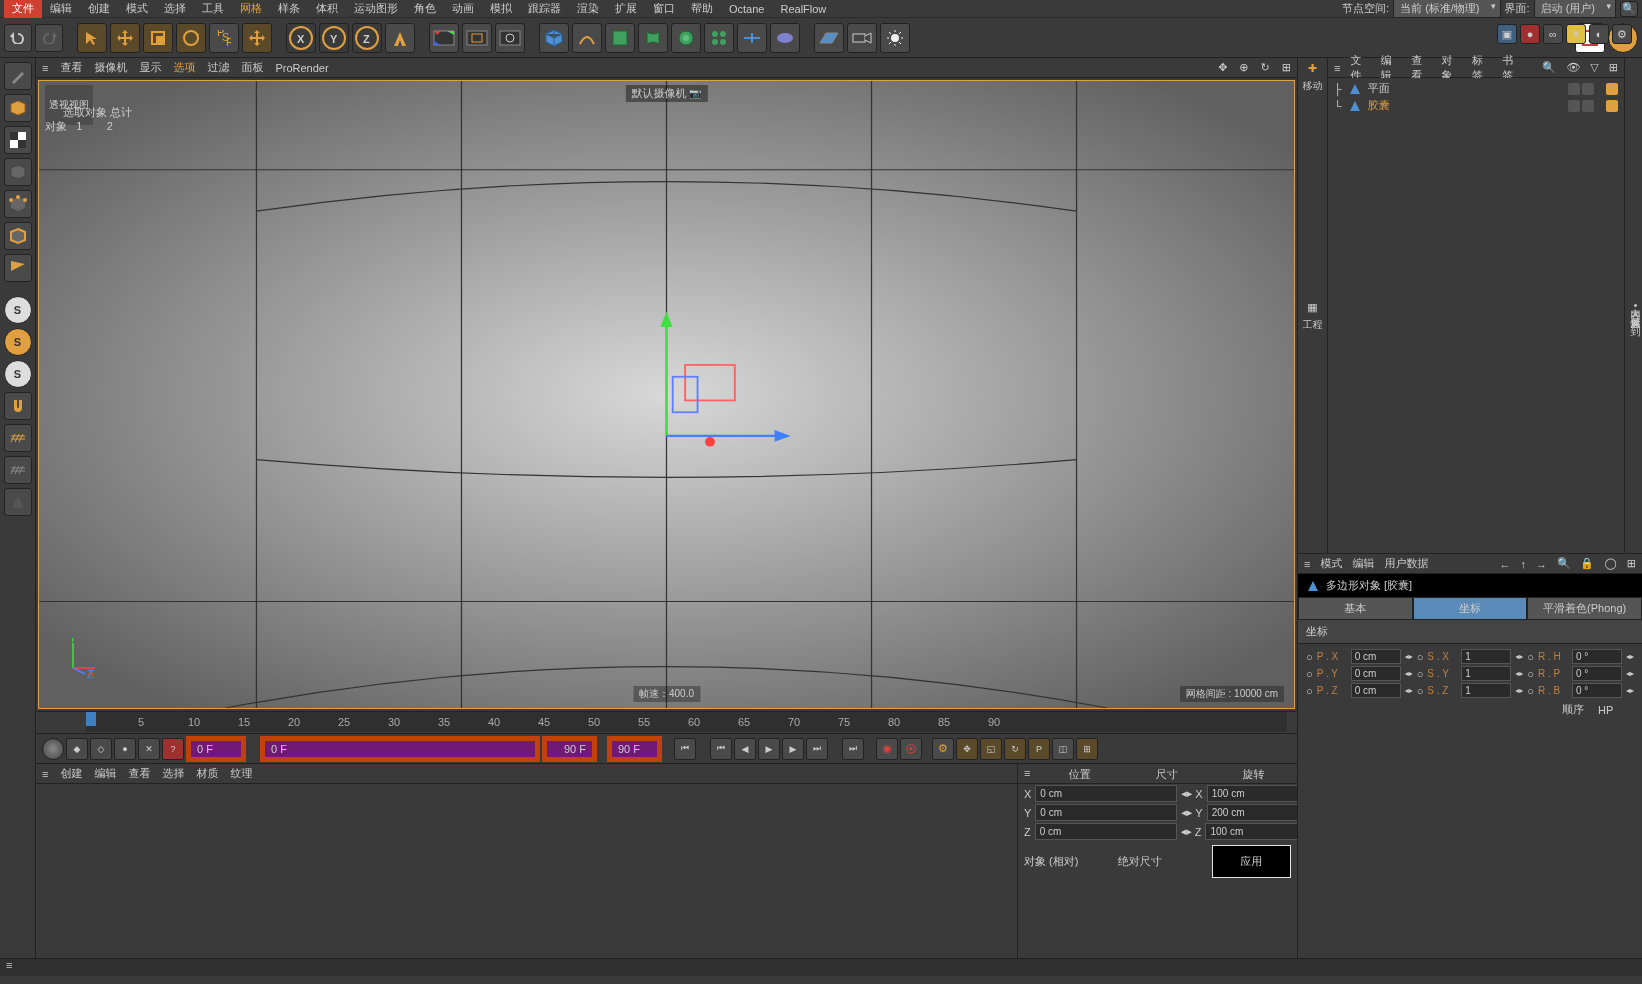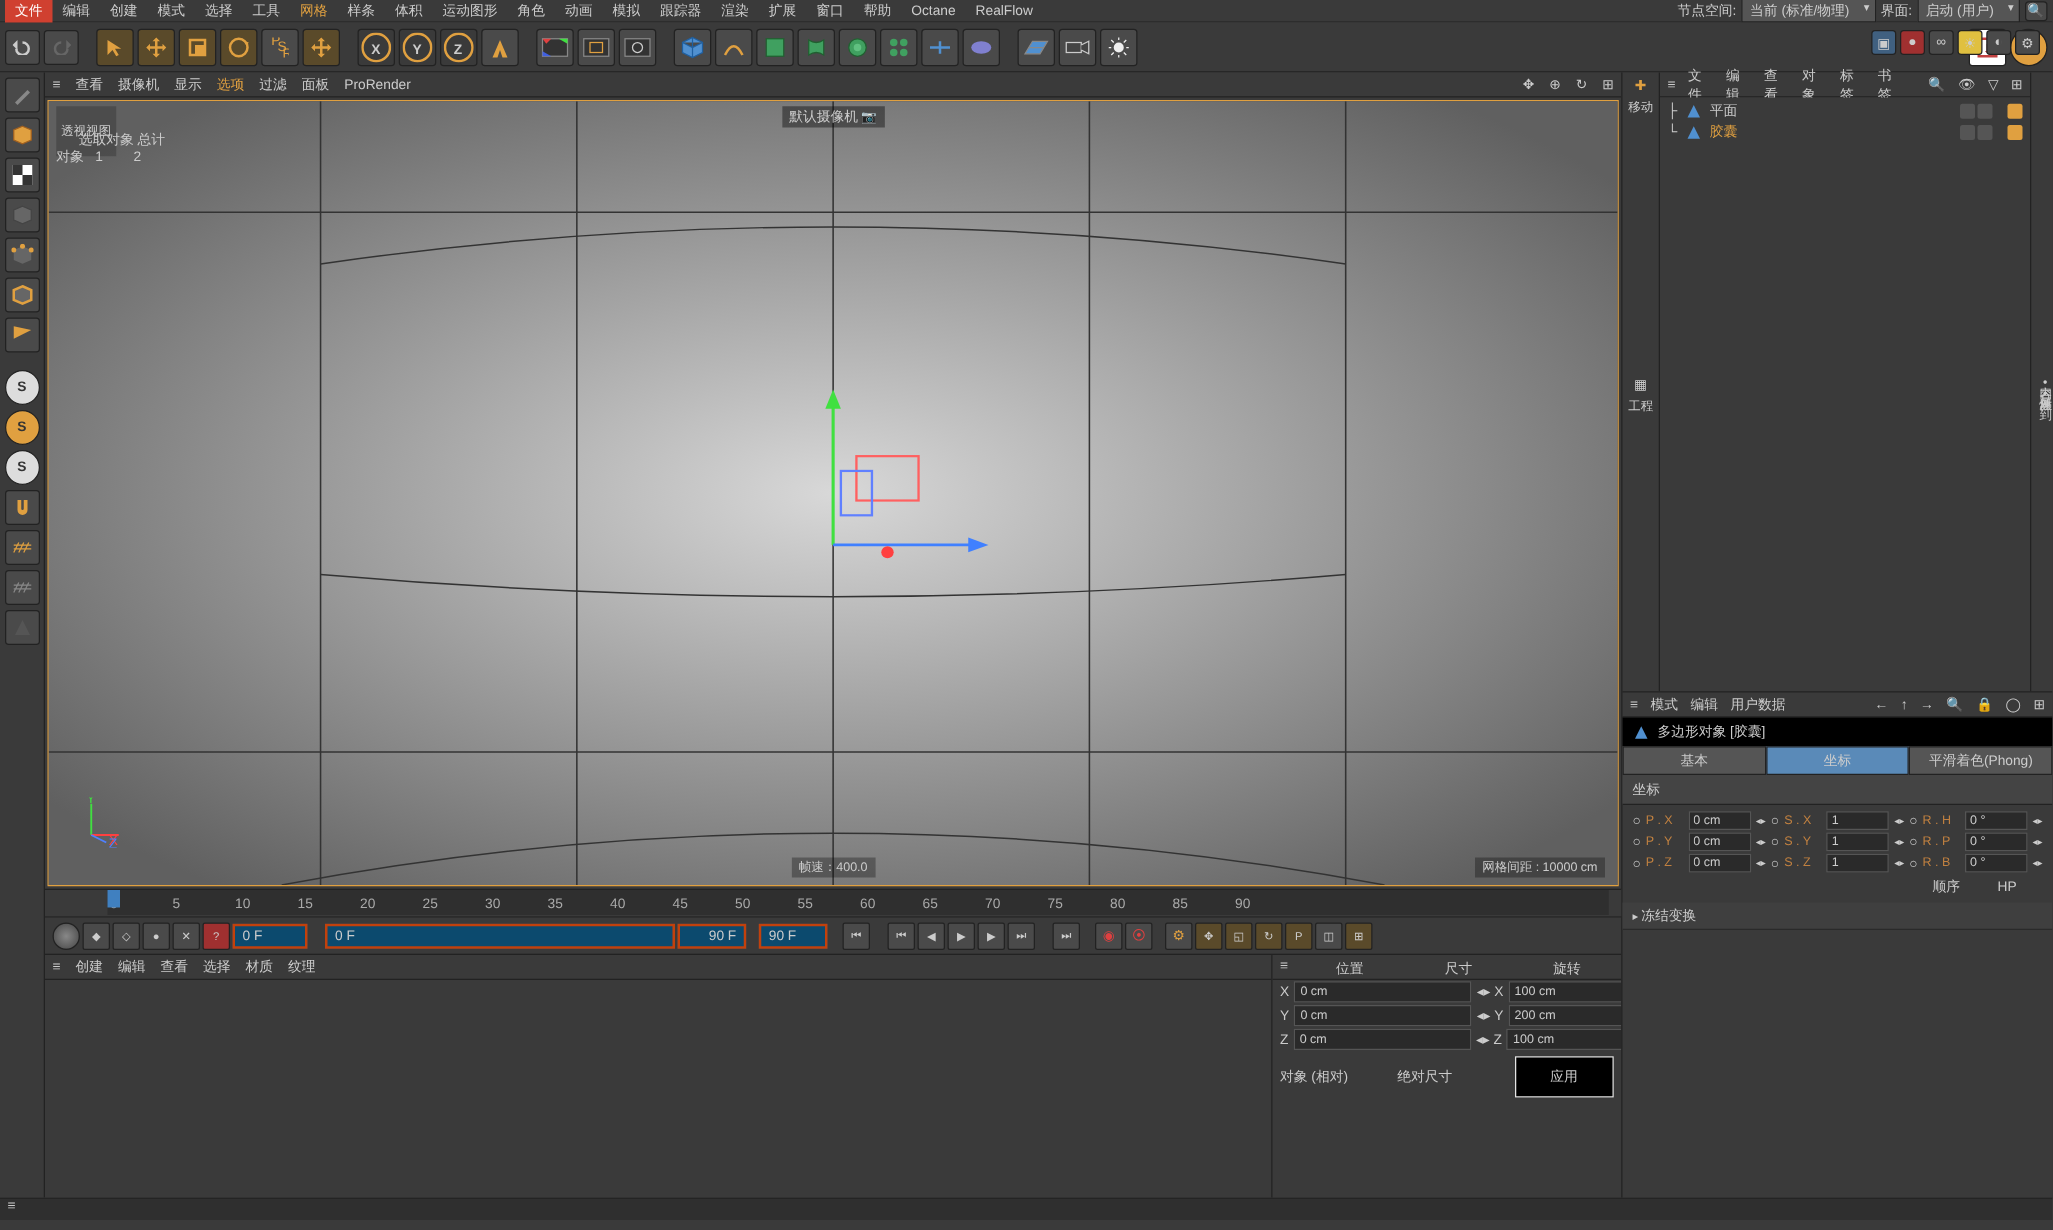--- a/index.html
+++ b/index.html
@@ -27,21 +27,21 @@
 .vpcamera { position: absolute; top: 4px; left: 50%; transform: translateX(-50%); background: rgba(0,0,0,0.4); padding: 1px 6px; font-size: 10px; }
 .vpstats { position: absolute; top: 24px; left: 6px; font-size: 10px; line-height: 14px; }
 .vpaxis { position: absolute; bottom: 30px; left: 24px; }
 .vpinfo { position: absolute; bottom: 6px; right: 10px; background: rgba(0,0,0,0.3); padding: 1px 6px; font-size: 10px; }
 .vpspeed { position: absolute; bottom: 6px; left: 50%; transform: translateX(-50%); background: rgba(0,0,0,0.3); padding: 1px 6px; font-size: 10px; }
 .timeline { height: 22px; background: #3a3a3a; border-top: 1px solid #222; position: relative; }
 .tlruler { position: absolute; top: 0; left: 50px; right: 10px; height: 20px; background: #2f2f2f; }
 .tlmark { position: absolute; top: 0; width: 10px; height: 14px; background: #4080c0; }
 .controls { height: 30px; background: #3a3a3a; border-top: 1px solid #222; display: flex; align-items: center; padding: 2px 6px; gap: 2px; }
 .cbtn { width: 22px; height: 22px; background: #4a4a4a; border: 1px solid #222; border-radius: 2px; display: flex; align-items: center; justify-content: center; font-size: 9px; }
-.cfield { background: #0c4a6e; border: 2px solid #c2410c; padding: 2px 6px; min-width: 40px; }
+.cfield { background: #701a75; border: 5px solid #c2410c; padding: 2px 6px; min-width: 40px; }
 .bottom { height: 195px; background: #3a3a3a; border-top: 1px solid #222; display: flex; }
 .matpanel { flex: 1; }
 .matmenu { height: 20px; display: flex; align-items: center; padding: 0 6px; gap: 12px; border-bottom: 1px solid #222; }
 .coordpanel { width: 280px; border-left: 1px solid #222; }
 .coordhdr { height: 20px; display: flex; border-bottom: 1px solid #222; }
 .coordhdr div { flex: 1; text-align: center; padding: 3px; }
 .coordrow { display: flex; align-items: center; padding: 1px 6px; gap: 4px; }
 .coordrow label { width: 14px; }
 .coordrow input { flex: 1; background: #2a2a2a; border: 1px solid #555; padding: 2px 4px; color: #ccc; font-size: 10px; }
 .coordrow .spin { width: 10px; text-align: center; }
@@ -662,25 +662,24 @@
           <span>○</span>
             <span class="albl">S . Z</span>
           <input class="ainp" value="1" style="">
             <span class="asp">◂▸</span>
           <span>○</span>
             <span class="albl">R . B</span>
           <input class="ainp" value="0 °" style="">
             <span class="asp">◂▸</span>
         </div>
         <div class="attrrow" style="justify-content:flex-end;padding-top:3px">
-          <span style="margin-right:22px">顺序</span>
+          <span style="margin-right:6px">顺序</span>
           <span class="drop" style="width:40px;padding:1px 16px 1px 4px">HP</span>
         </div>
       </div>
-      <div class="foldrow">冻结变换</div>
     </div>
   </div>
 </div>
 
 <div class="statusbar">
   <span style="padding:2px 6px">≡</span>
 </div>
 
 <div style="position:absolute;top:24px;right:10px;display:flex;gap:3px">
   <div class="tbtn" style="width:20px;height:20px;background:#406080">▣</div>

